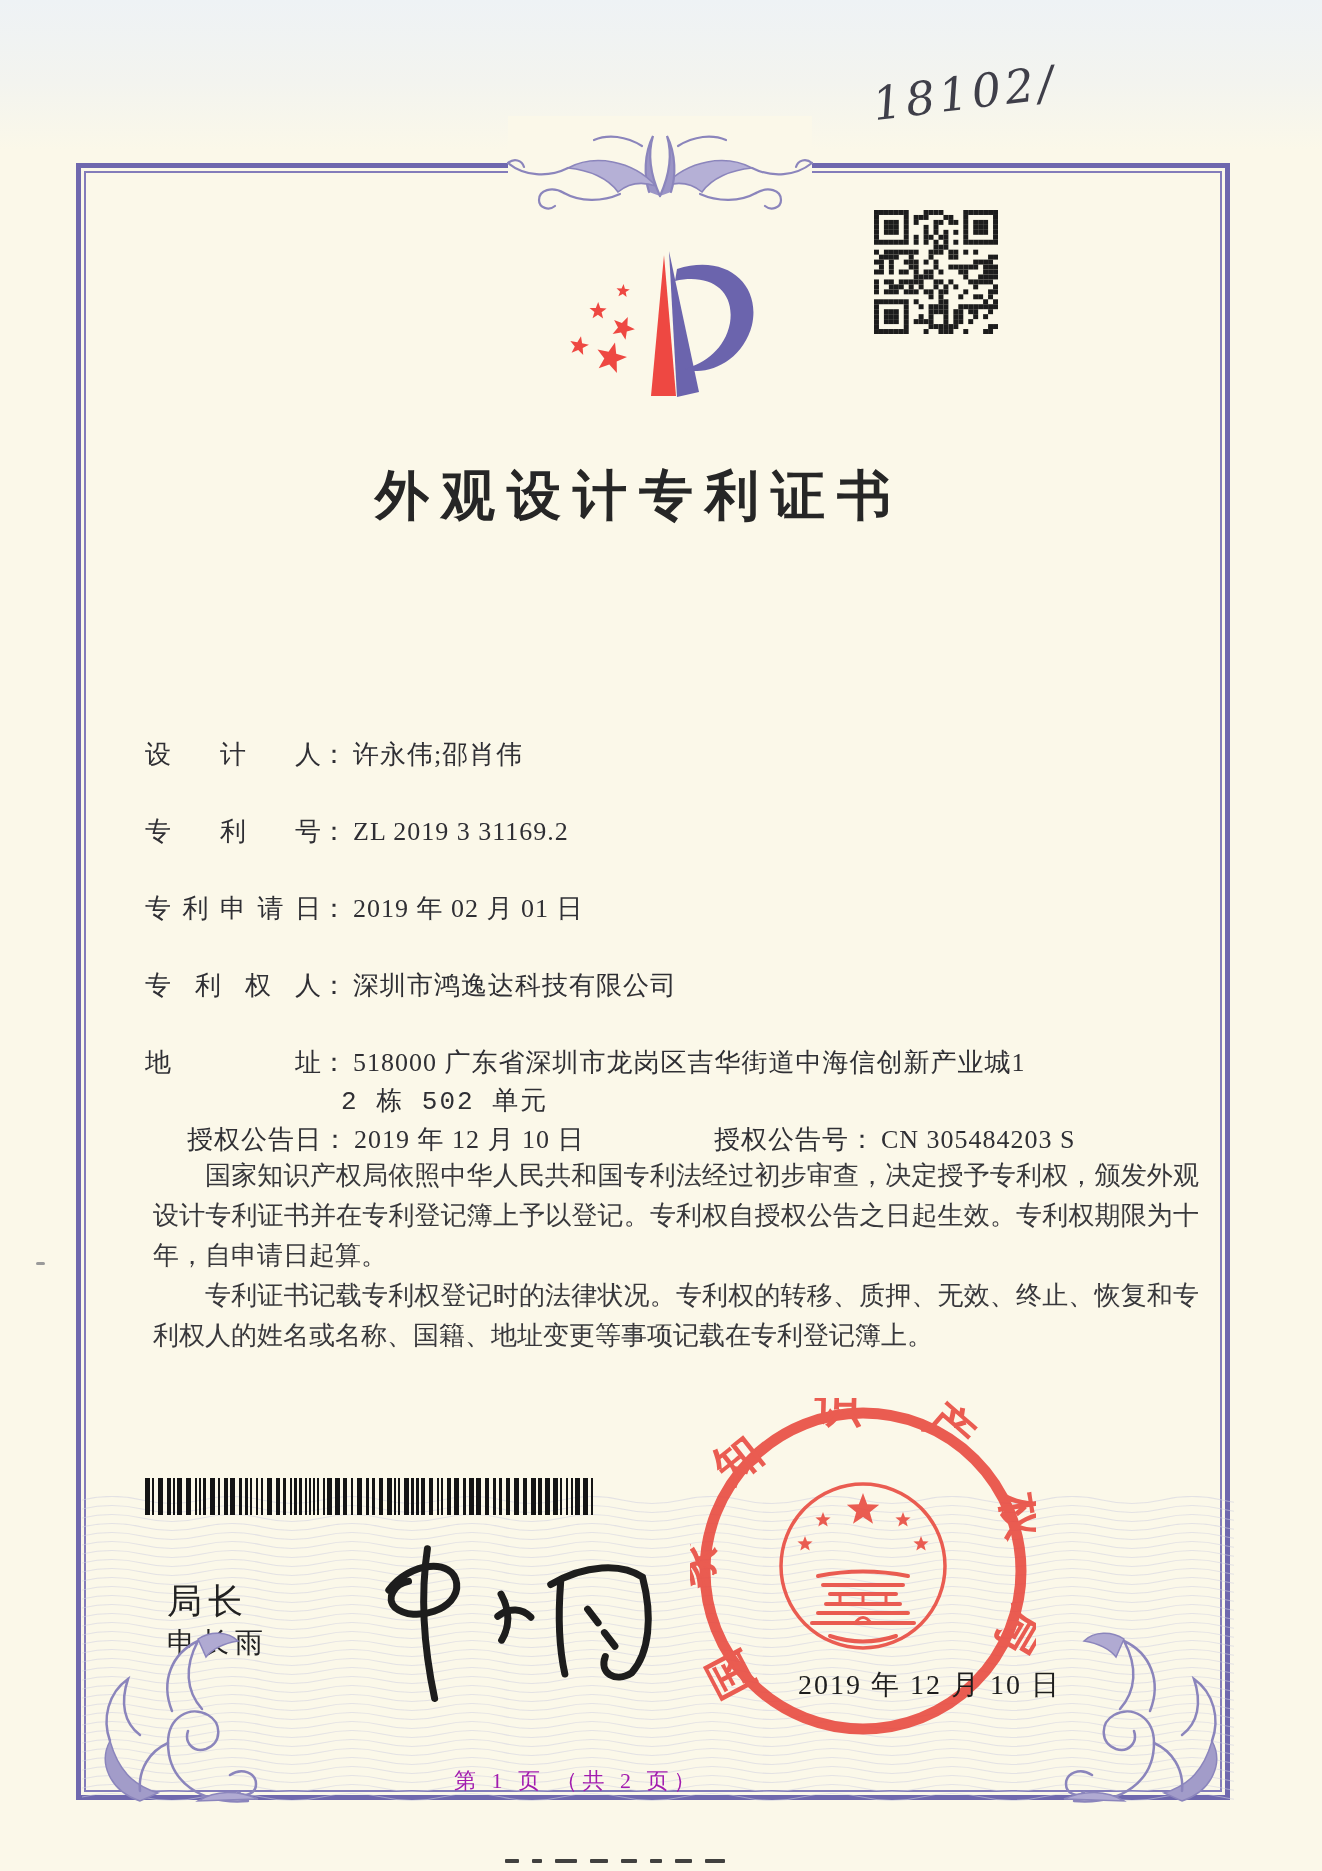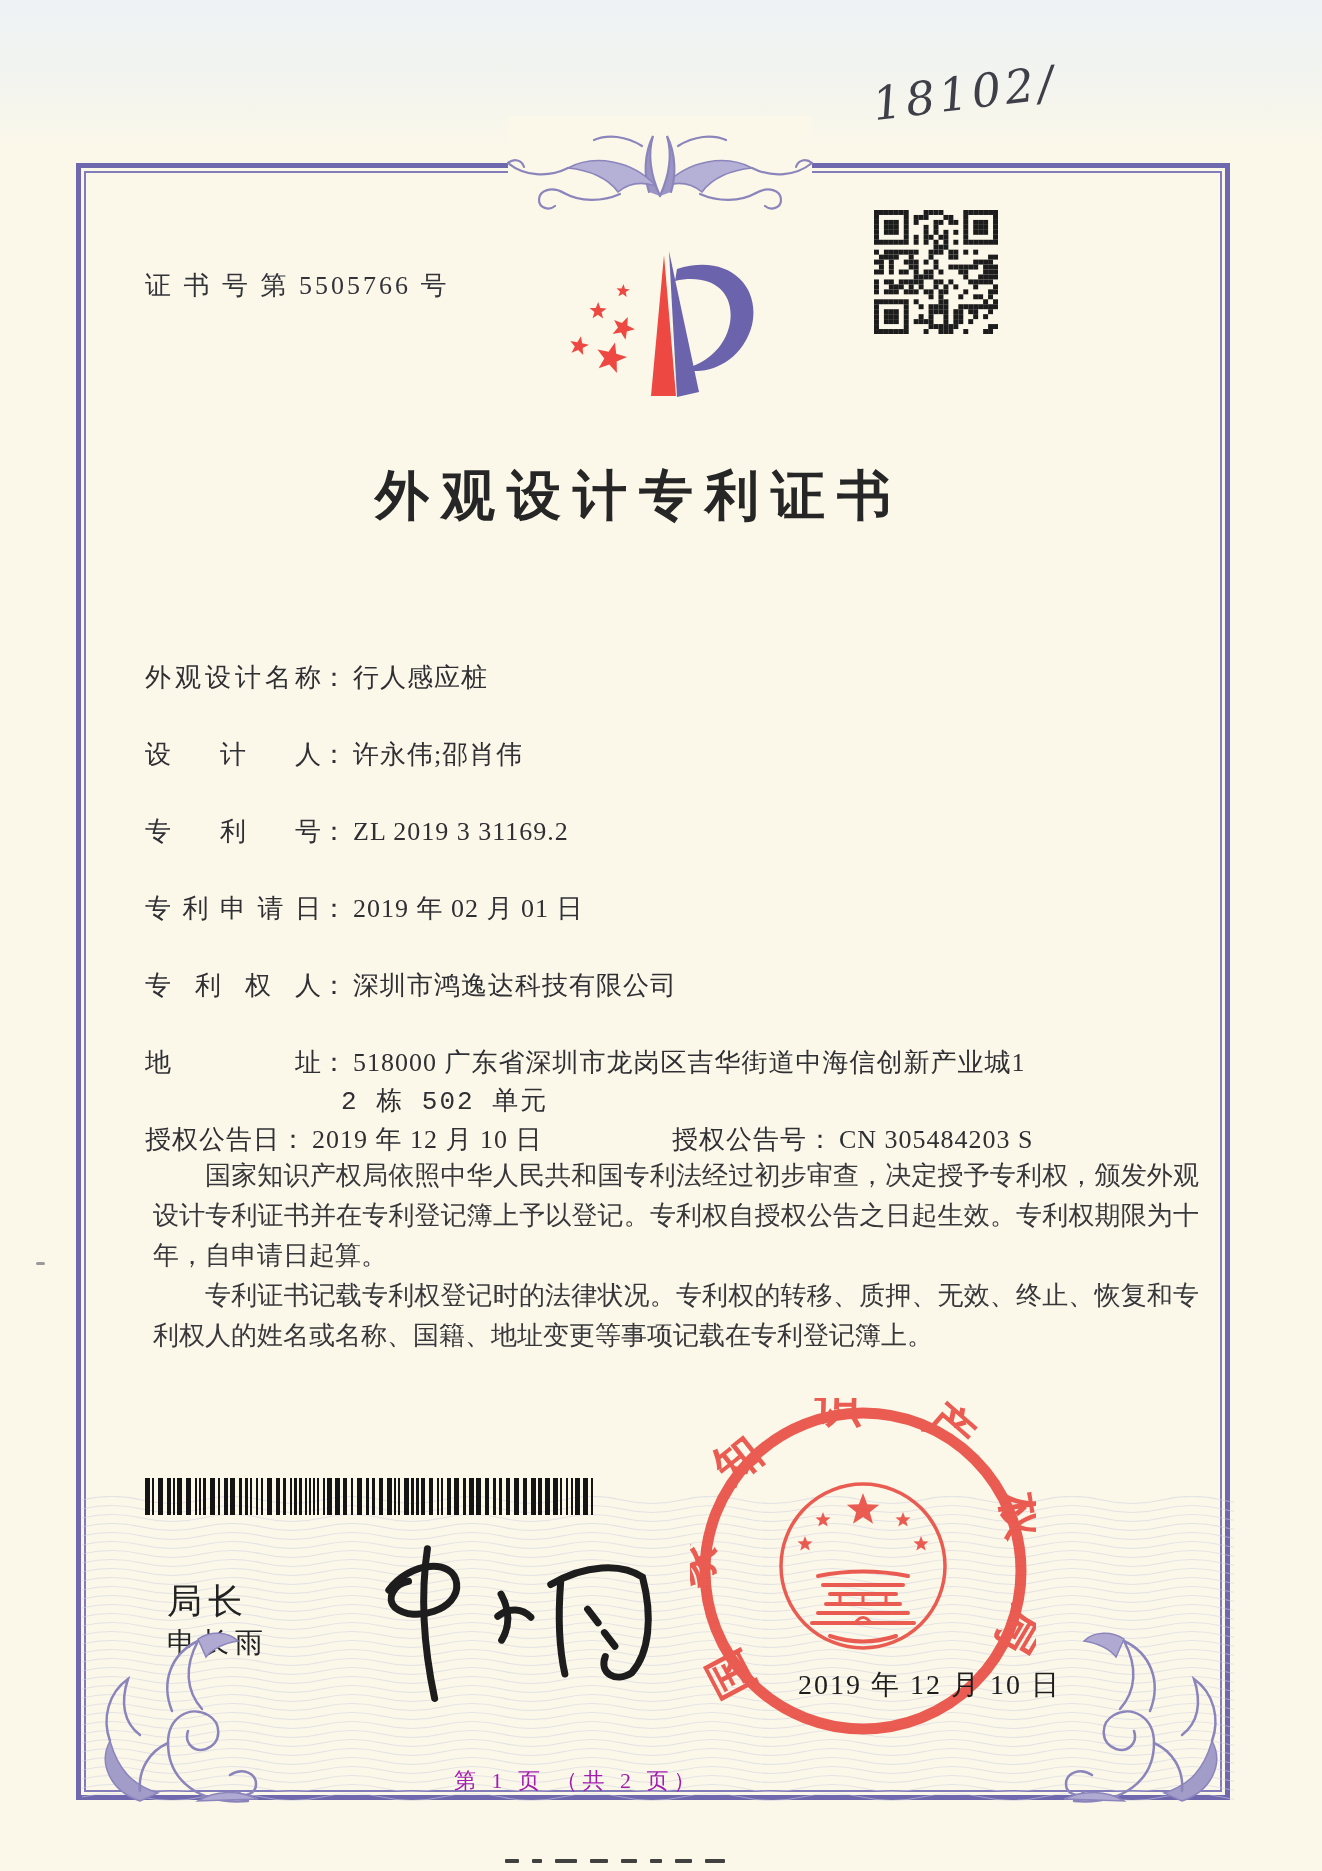--- a/index.html
+++ b/index.html
@@ -19,21 +19,21 @@
   #logo{left:565px;top:245px;}
   
   #title{left:-22px;top:460px;width:1322px;text-align:center;font-size:54px;font-weight:700;
          letter-spacing:12px;color:#262626;}
   
   .frow{position:absolute;left:145px;font-size:26px;color:#2f2f34;white-space:nowrap;}
   .flabel{display:inline-block;width:176px;text-align:justify;text-align-last:justify;vertical-align:bottom;}
   .fcolon{display:inline-block;margin-right:6px;}
   .fvalue{letter-spacing:1px;}
   #addr-line2{position:absolute;left:341px;top:1083px;font-size:26px;letter-spacing:2px;color:#2f2f34;font-family:Liberation Mono, monospace;}
-  .gpair .flabel2{letter-spacing:1px;}
+  .gpair .flabel2{letter-spacing:1px;margin-left:42px;}
   
   #body-text{left:153px;top:1156px;width:1046px;font-size:26px;line-height:40px;
              text-align:justify;color:#38383c;}
   #body-text p{margin:0;text-indent:2em;}
   
   #waves{left:82px;top:1496px;}
   #barcode{left:145px;top:1478px;}
   #director-label{left:167px;top:1578px;font-size:35px;letter-spacing:6px;color:#222;}
   #director-name{left:167px;top:1624px;font-size:28px;letter-spacing:6px;color:#222;}
   #signature{left:352px;top:1534px;transform:rotate(-2deg);}
@@ -380,40 +380,36 @@
       <rect x="30" y="120" width="5" height="5" fill="#1c1c1c"></rect>
       <rect x="50" y="120" width="5" height="5" fill="#1c1c1c"></rect>
       <rect x="65" y="120" width="5" height="5" fill="#1c1c1c"></rect>
       <rect x="70" y="120" width="5" height="5" fill="#1c1c1c"></rect>
       <rect x="75" y="120" width="5" height="5" fill="#1c1c1c"></rect>
       <rect x="90" y="120" width="5" height="5" fill="#1c1c1c"></rect>
       <rect x="110" y="120" width="5" height="5" fill="#1c1c1c"></rect>
       <rect x="115" y="120" width="5" height="5" fill="#1c1c1c"></rect>
     </svg>
 
-  <div id="cert-no" class="abs">证 书 号 第 5505766 号</div>
 
   <svg id="logo" class="abs" width="205" height="165" viewBox="0 0 205 165">
     <g id="logo-stars" fill="#ee4842">
         <polygon points="58.6,39.0 59.9,43.8 64.8,44.4 60.7,47.1 61.6,52.0 57.8,48.9 53.4,51.3 55.1,46.7 51.5,43.3 56.5,43.5"></polygon>
         <polygon points="33.2,57.0 35.3,63.0 41.6,63.4 36.6,67.2 38.1,73.4 32.9,69.8 27.6,73.2 29.4,67.1 24.5,63.0 30.8,62.9"></polygon>
         <polygon points="62.8,72.0 62.4,80.5 69.9,84.2 61.8,86.4 60.5,94.7 56.0,87.6 47.6,89.0 53.0,82.5 49.1,75.0 56.9,78.1"></polygon>
         <polygon points="16.0,91.2 17.1,98.2 23.9,99.8 17.7,103.1 18.2,110.1 13.2,105.1 6.6,107.8 9.8,101.5 5.3,96.1 12.3,97.2"></polygon>
         <polygon points="50.0,97.5 51.2,108.7 62.0,112.0 51.7,116.6 51.9,127.9 44.3,119.5 33.7,123.2 39.3,113.4 32.5,104.4 43.5,106.7"></polygon>
       </g>
     <polygon points="99,10 111,151 86,151" fill="#ee4842"></polygon>
     <path d="M104,6 L134,147 L112,152 Z" fill="#6b64ad"></path>
     <path d="M112,24 C162,8 196,40 187,80 C178,116 142,132 120,124 C140,118 160,104 165,78 C170,46 146,28 110,36 Z" fill="#6b64ad"></path>
   </svg>
 
   <div id="title" class="abs">外观设计专利证书</div>
 
-  <div class="frow" style="top:660px">
-    <span class="flabel">外观设计名称</span><span class="fcolon">：</span><span class="fvalue">行人感应桩</span>
-  </div>
   <div class="frow" style="top:737px">
     <span class="flabel">设计人</span><span class="fcolon">：</span><span class="fvalue">许永伟;邵肖伟</span>
   </div>
   <div class="frow" style="top:814px">
     <span class="flabel">专利号</span><span class="fcolon">：</span><span class="fvalue">ZL 2019 3 31169.2</span>
   </div>
   <div class="frow" style="top:891px">
     <span class="flabel">专利申请日</span><span class="fcolon">：</span><span class="fvalue">2019 年 02 月 01 日</span>
   </div>
   <div class="frow" style="top:968px">

